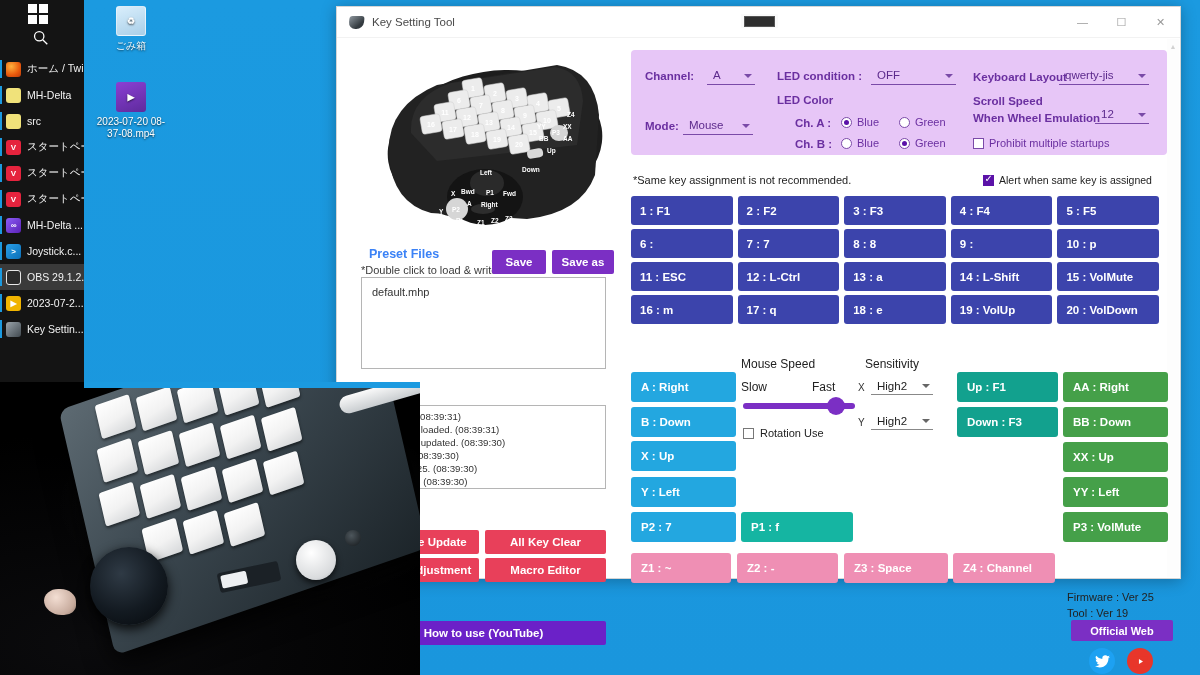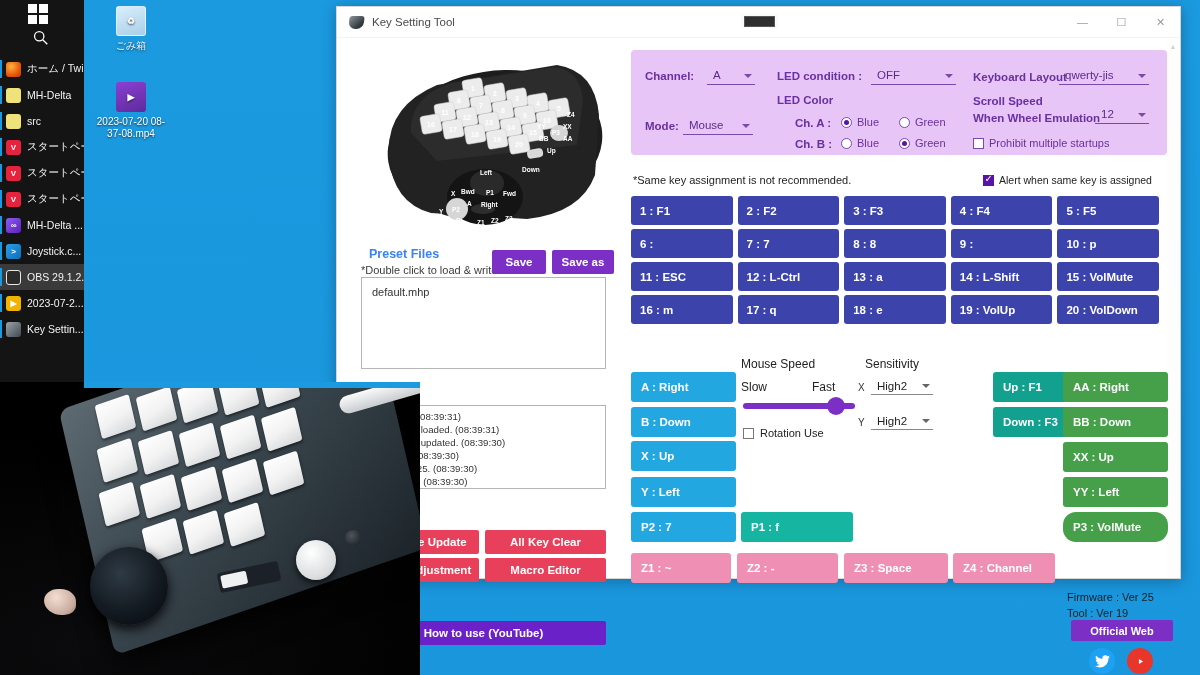--- a/index.html
+++ b/index.html
@@ -198,21 +198,21 @@
   }
 
   .abtn {
     position: absolute; height: 30px; border: none; border-radius: 3px; color: #fff;
     font-size: 11.5px; font-weight: bold; text-align: left; padding-left: 10px; cursor: pointer;
     font-family: "Liberation Sans", sans-serif;
   }
   .abtn.cyan  { background: #23a7e0; }
   .abtn.teal  { background: #15b5a2; }
   .abtn.green { background: #45a049; }
-  .abtn.teal2 { background: #12a18e; margin-left: 36px; }
+  .abtn.teal2 { background: #12a18e; }
   .abtn.pink  { background: #ef8fb4; }
 
   .ms-title { position: absolute; left: 404px; top: 350px; font-size: 12px; color: #222; }
   .ms-slow  { position: absolute; left: 404px; top: 373px; font-size: 12px; color: #222; }
   .ms-fast  { position: absolute; left: 475px; top: 373px; font-size: 12px; color: #222; }
   .slider-track {
     position: absolute; left: 406px; top: 396px; width: 112px; height: 6px;
     background: #7b2fc4; border-radius: 3px; cursor: pointer;
   }
   .slider-thumb {
@@ -645,21 +645,21 @@
       <span class="caret"></span>
     </div>
 
     <button class="abtn teal2" style="left:620px;top:365px;width:101px;">Up : F1</button>
     <button class="abtn teal2" style="left:620px;top:400px;width:101px;">Down : F3</button>
 
     <button class="abtn green" style="left:726px;top:365px;width:105px;">AA : Right</button>
     <button class="abtn green" style="left:726px;top:400px;width:105px;">BB : Down</button>
     <button class="abtn green" style="left:726px;top:435px;width:105px;">XX : Up</button>
     <button class="abtn green" style="left:726px;top:470px;width:105px;">YY : Left</button>
-    <button class="abtn green" style="left:726px;top:505px;width:105px;border-radius:13px;">P3 : VolMute</button>
+    <button class="abtn green" style="left:726px;top:505px;width:105px;">P3 : VolMute</button>
 
     <button class="abtn pink" style="left:294px;top:546px;width:100px;">Z1 : ~</button>
     <button class="abtn pink" style="left:400px;top:546px;width:101px;">Z2 : -</button>
     <button class="abtn pink" style="left:507px;top:546px;width:104px;">Z3 : Space</button>
     <button class="abtn pink" style="left:616px;top:546px;width:102px;">Z4 : Channel</button>
 
     <div class="fw">Firmware : Ver 25</div>
     <div class="tv">Tool : Ver 19</div>
     <button class="official">Official Web</button>
     <div class="soc tw">

